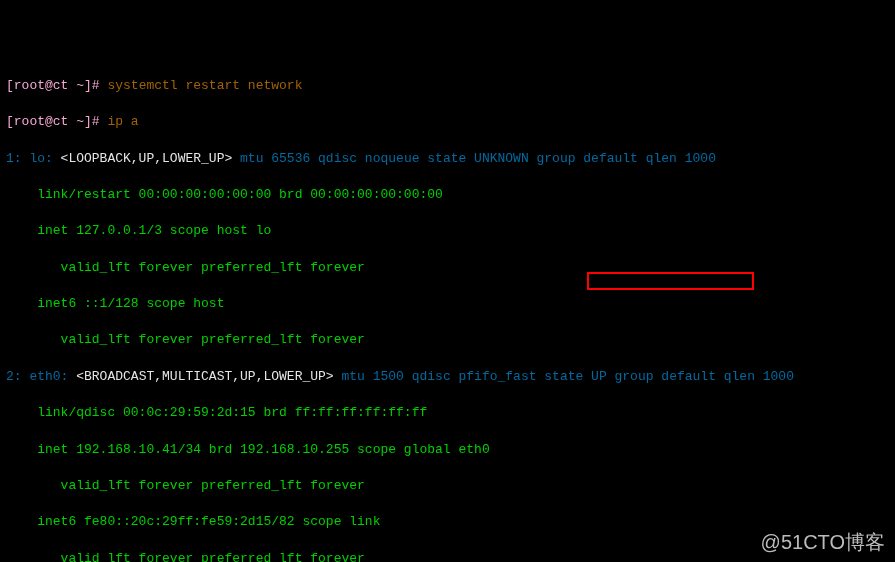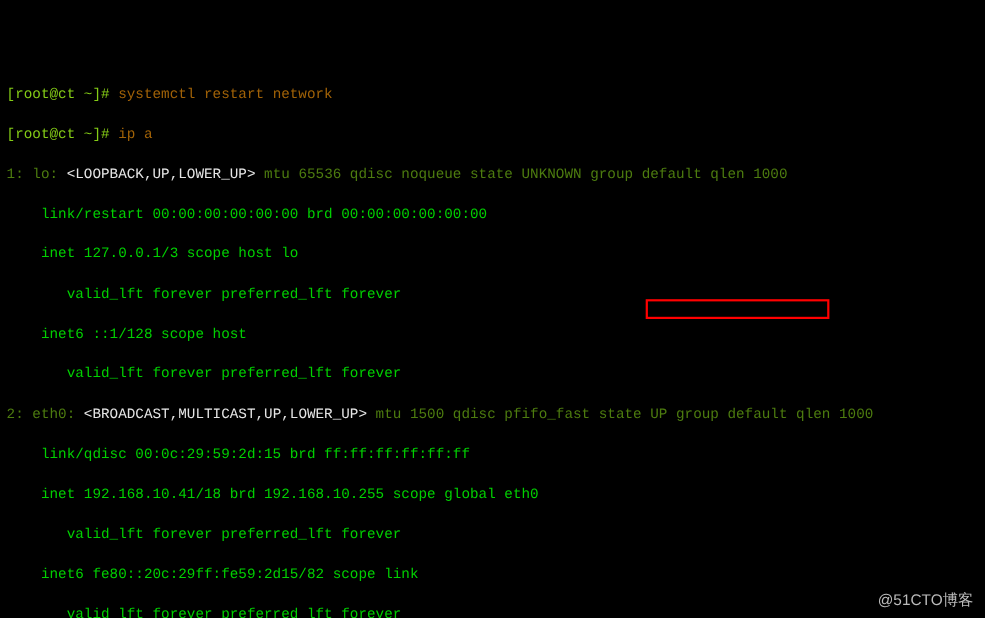--- a/index.html
+++ b/index.html
@@ -10,55 +10,55 @@
       line-height: 1.4;
       color: #00d000;
       padding: 4px 6px;
       width: 895px;
       height: 562px;
       overflow: hidden;
       white-space: pre;
       position: relative;
     }
     .line { display: block; }
-    .prompt { color: #84cc16; }
+    .prompt { color: #f9a8d4; }
     .cmd { color: #a16207; }
-    .cyan { color: #4d7c0f; margin-top: 21px; }
+    .cyan { color: #0369a1; margin-top: 21px; }
     .white { color: #e5e5e5; font-family: Liberation Mono, monospace; }
     .highlight-box {
       position: absolute;
       border: 2px solid #ff0000;
       pointer-events: none;
     }
     .watermark {
       position: absolute;
       bottom: 6px;
       right: 10px;
       color: #bbb;
       font-family: Arial, sans-serif;
-      font-size: 14px;
+      font-size: 20px;
     }
     .hb1 { top: 272px; left: 587px; width: 167px; height: 18px; }
   </style>
 </head>
 <body>
 
 
 
 <span class="line"><span class="prompt">[root@ct ~]# </span><span class="cmd">systemctl restart network</span></span>
 <span class="line"><span class="prompt">[root@ct ~]# </span><span class="cmd">ip a</span></span>
 <span class="line"><span class="cyan">1: lo: </span><span class="white">&lt;LOOPBACK,UP,LOWER_UP&gt;</span><span class="cyan"> mtu 65536 qdisc noqueue state UNKNOWN group default qlen 1000</span></span>
 <span class="line">    link/restart 00:00:00:00:00:00 brd 00:00:00:00:00:00</span>
 <span class="line">    inet 127.0.0.1/3 scope host lo</span>
 <span class="line">       valid_lft forever preferred_lft forever</span>
 <span class="line">    inet6 ::1/128 scope host</span>
 <span class="line">       valid_lft forever preferred_lft forever</span>
 <span class="line"><span class="cyan">2: eth0: </span><span class="white">&lt;BROADCAST,MULTICAST,UP,LOWER_UP&gt;</span><span class="cyan"> mtu 1500 qdisc pfifo_fast state UP group default qlen 1000</span></span>
 <span class="line">    link/qdisc 00:0c:29:59:2d:15 brd ff:ff:ff:ff:ff:ff</span>
-<span class="line">    inet 192.168.10.41/18 brd 192.168.10.255 scope global eth0</span>
+<span class="line">    inet 192.168.10.41/34 brd 192.168.10.255 scope global eth0</span>
 <span class="line">       valid_lft forever preferred_lft forever</span>
 <span class="line">    inet6 fe80::20c:29ff:fe59:2d15/82 scope link</span>
 <span class="line">       valid_lft forever preferred_lft forever</span>
 
 
 
 
 
 
 

